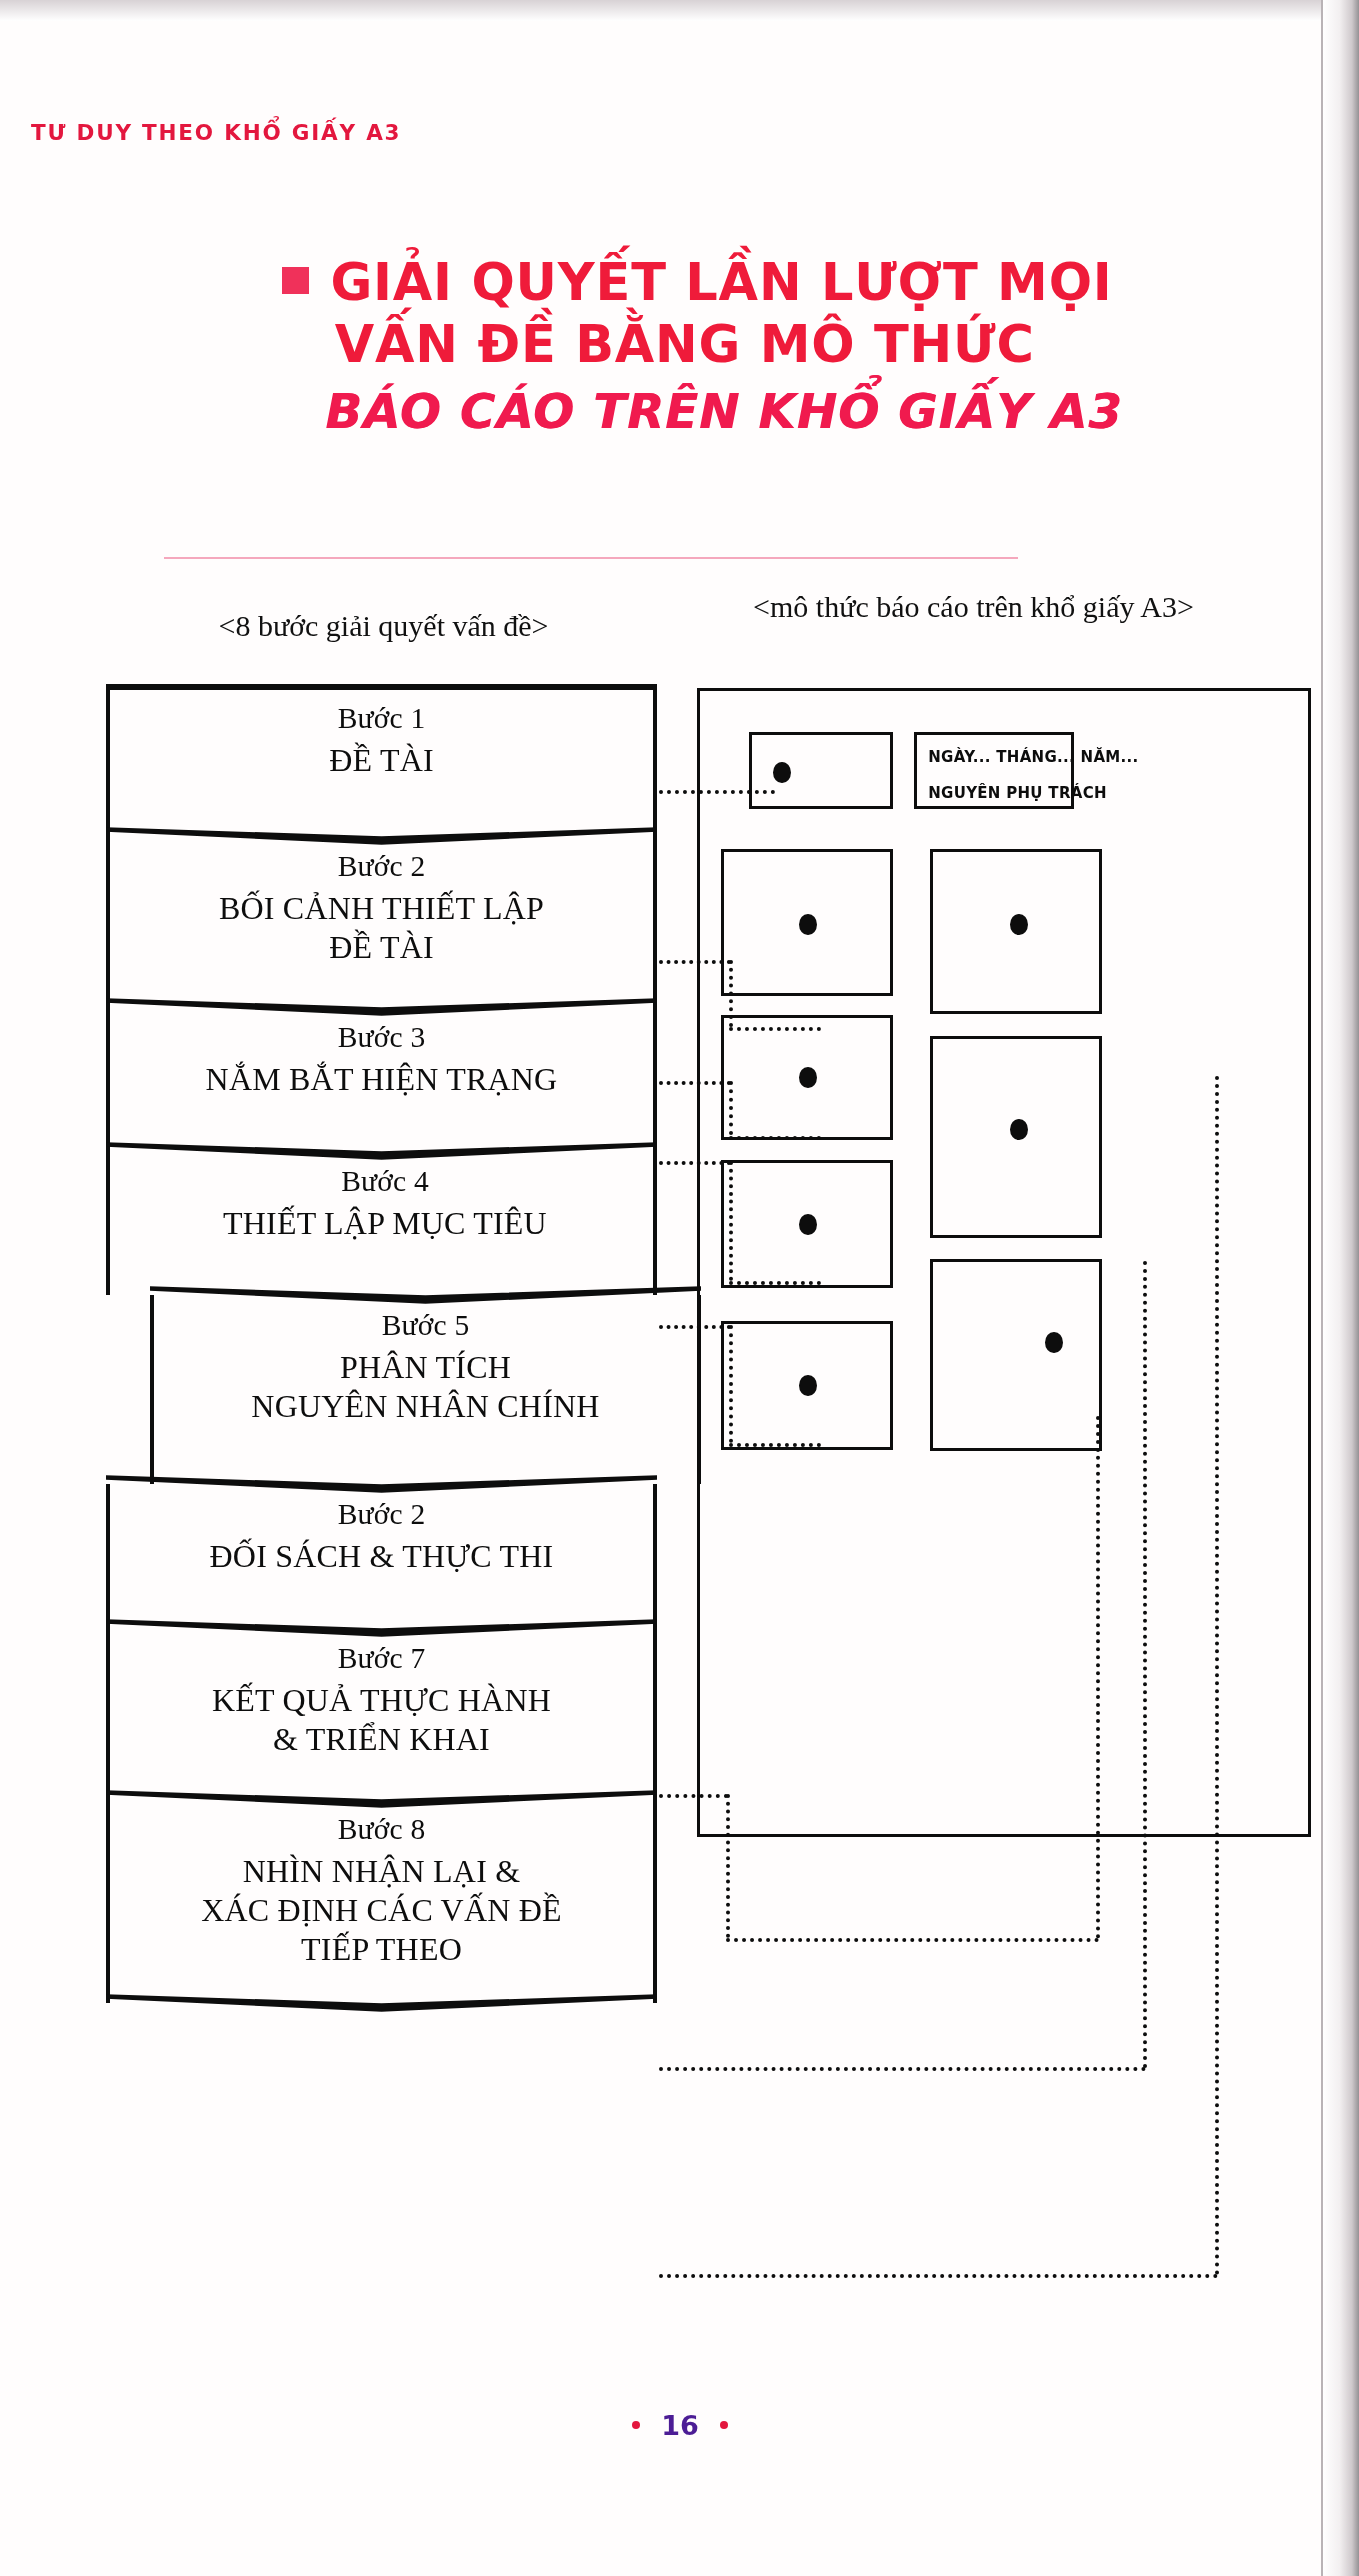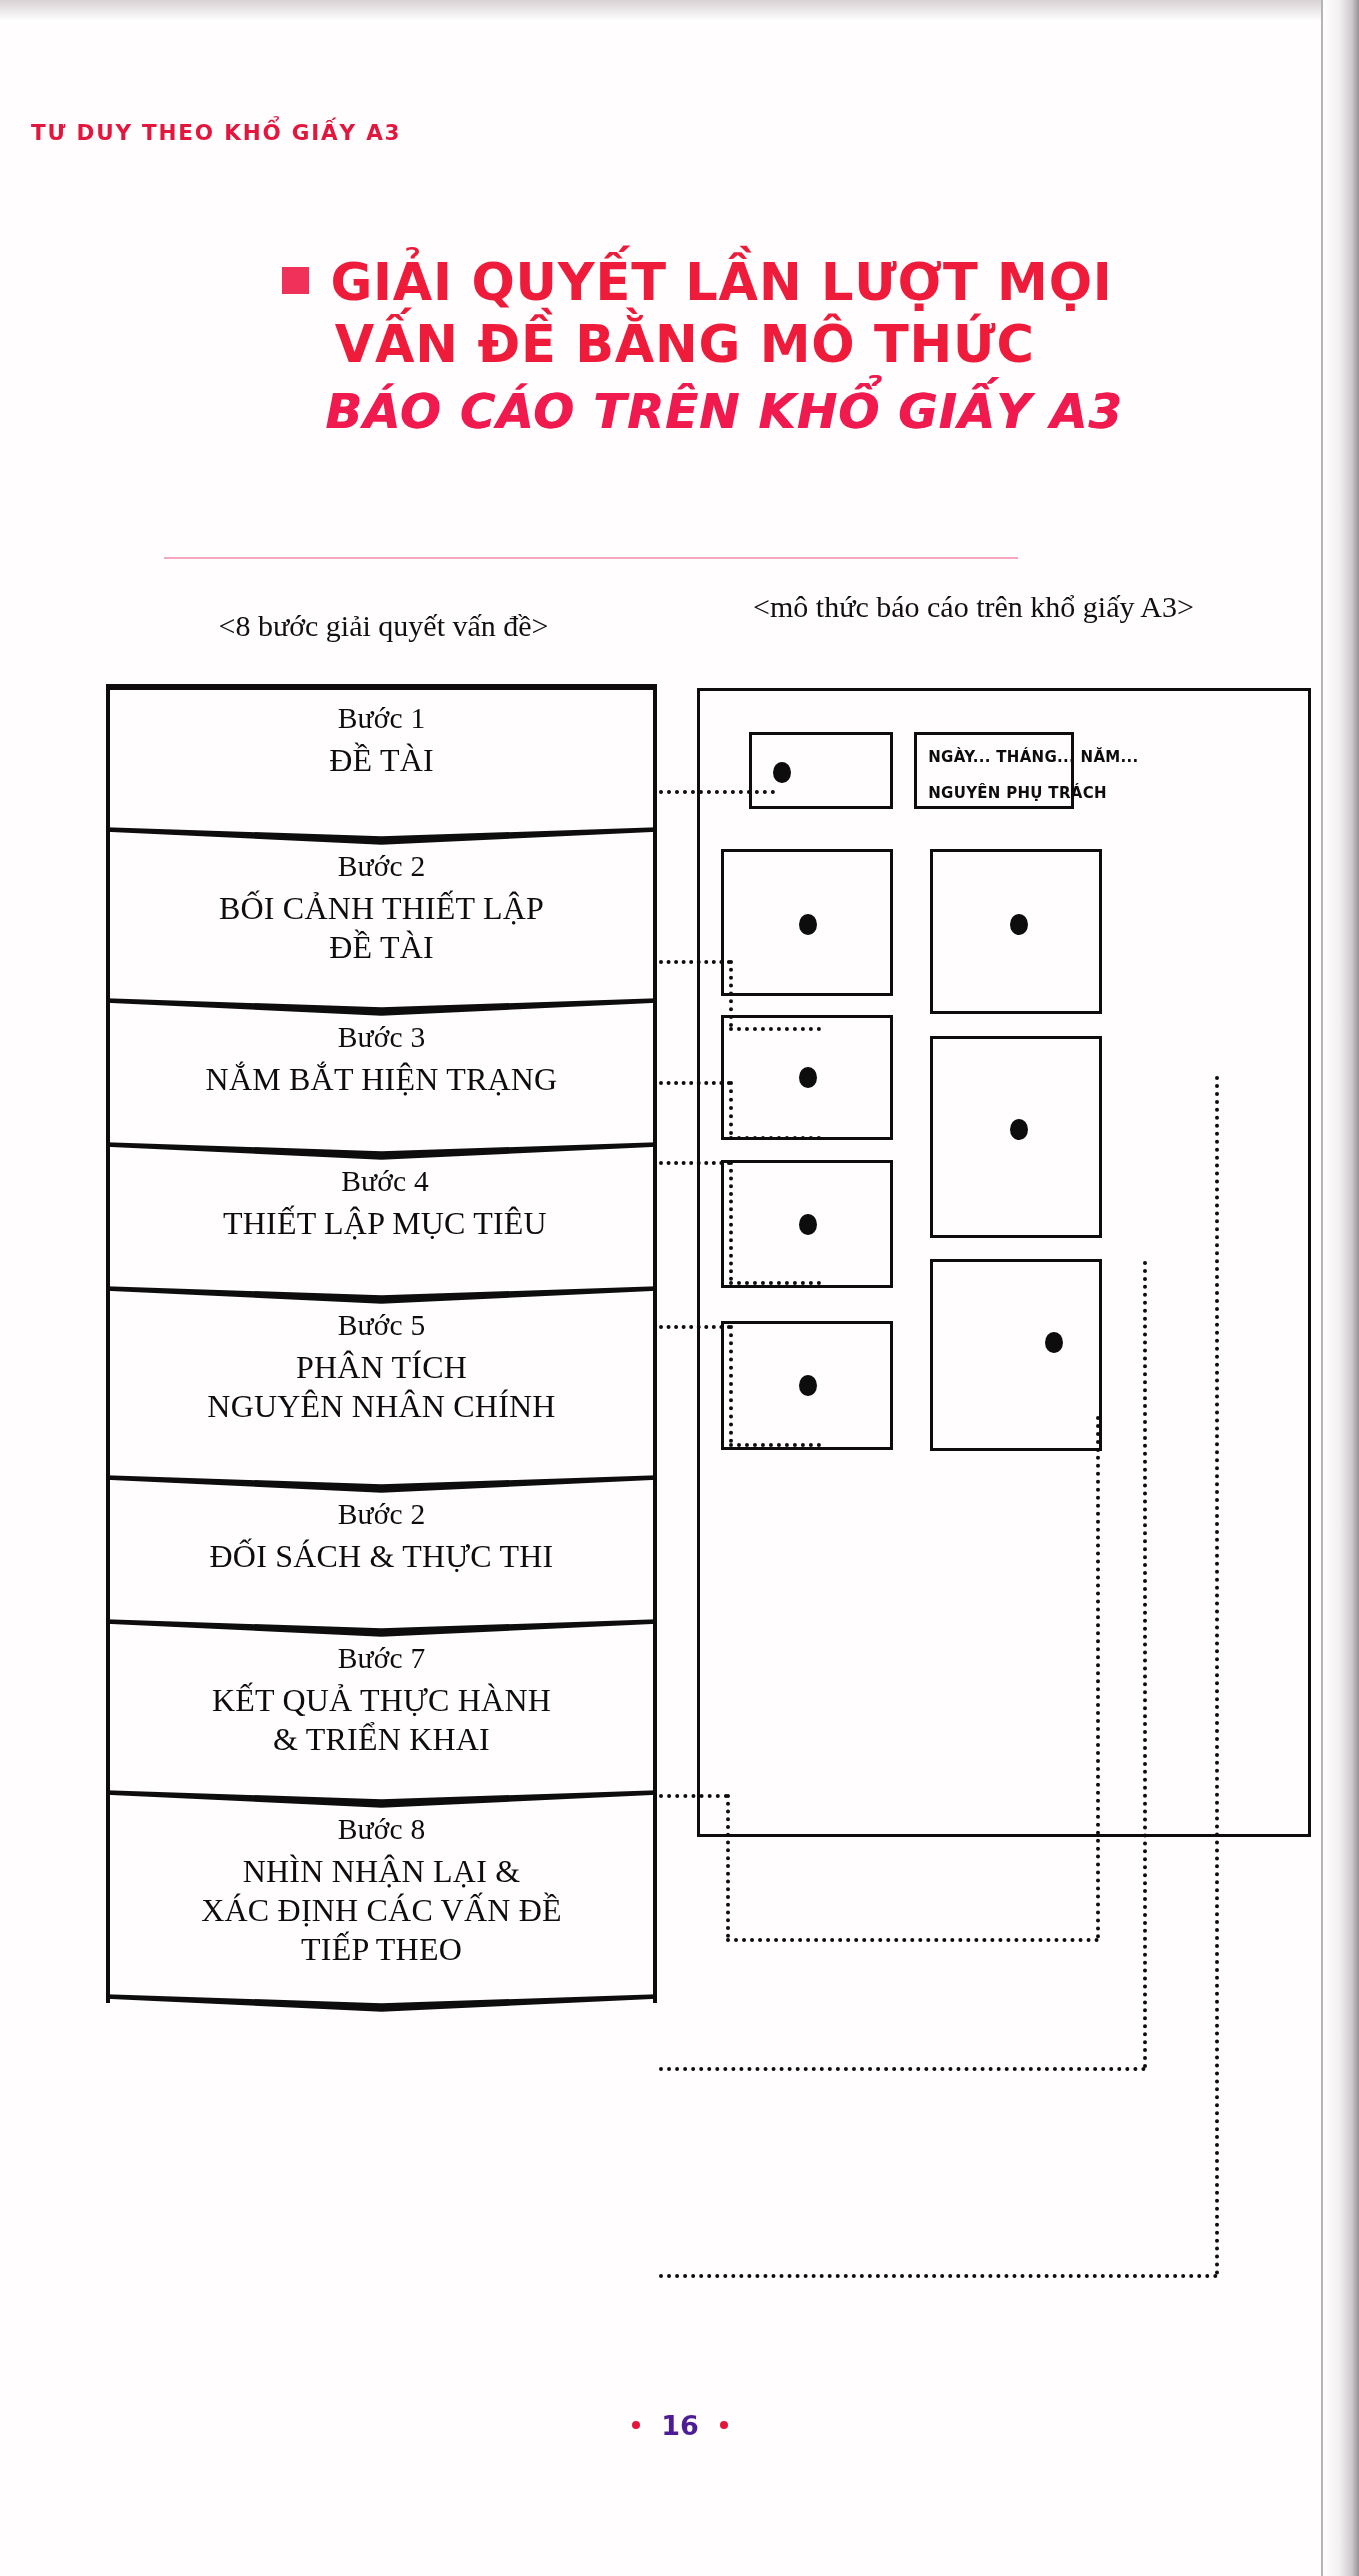--- a/index.html
+++ b/index.html
@@ -274,21 +274,21 @@
   <div class="step" style="height:144px;">
     <div class="chev top"></div>
     <div class="step-num">Bước 3</div>
     <div class="step-title">NẮM BẮT HIỆN TRẠNG</div>
   </div>
   <div class="step" style="height:144px;padding-left:15px;">
     <div class="chev top"></div>
     <div class="step-num">Bước 4</div>
     <div class="step-title">THIẾT LẬP MỤC TIÊU</div>
   </div>
-  <div class="step" style="height:189px;">
+  <div class="step" style="height:189px;margin-left:44px;">
     <div class="chev top"></div>
     <div class="step-num">Bước 5</div>
     <div class="step-title">PHÂN TÍCH
 NGUYÊN NHÂN CHÍNH</div>
   </div>
   <div class="step" style="height:144px;">
     <div class="chev top"></div>
     <div class="step-num">Bước 2</div>
     <div class="step-title">ĐỐI SÁCH &amp; THỰC THI</div>
   </div>

